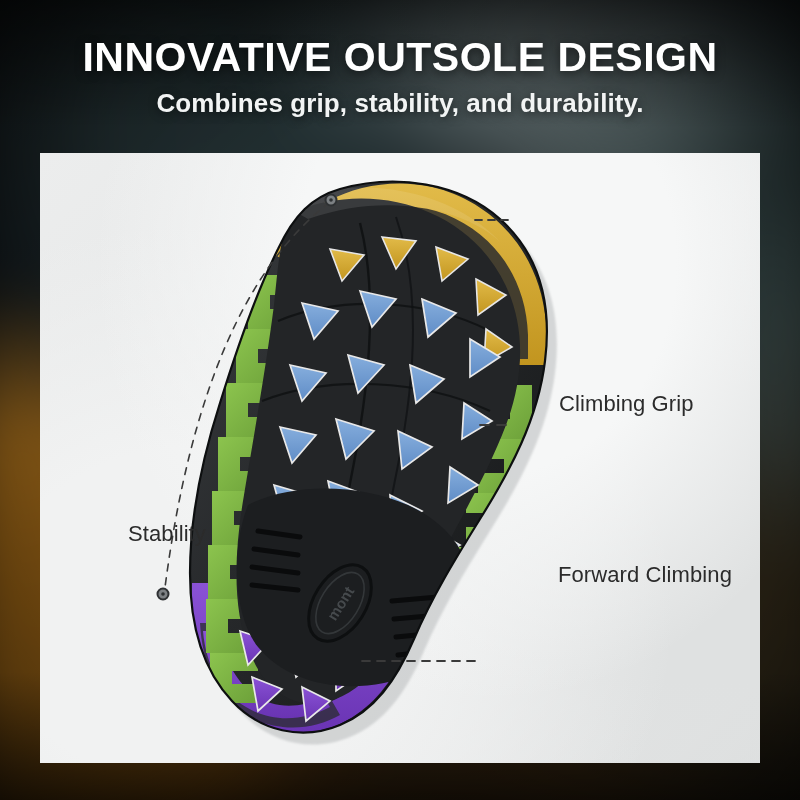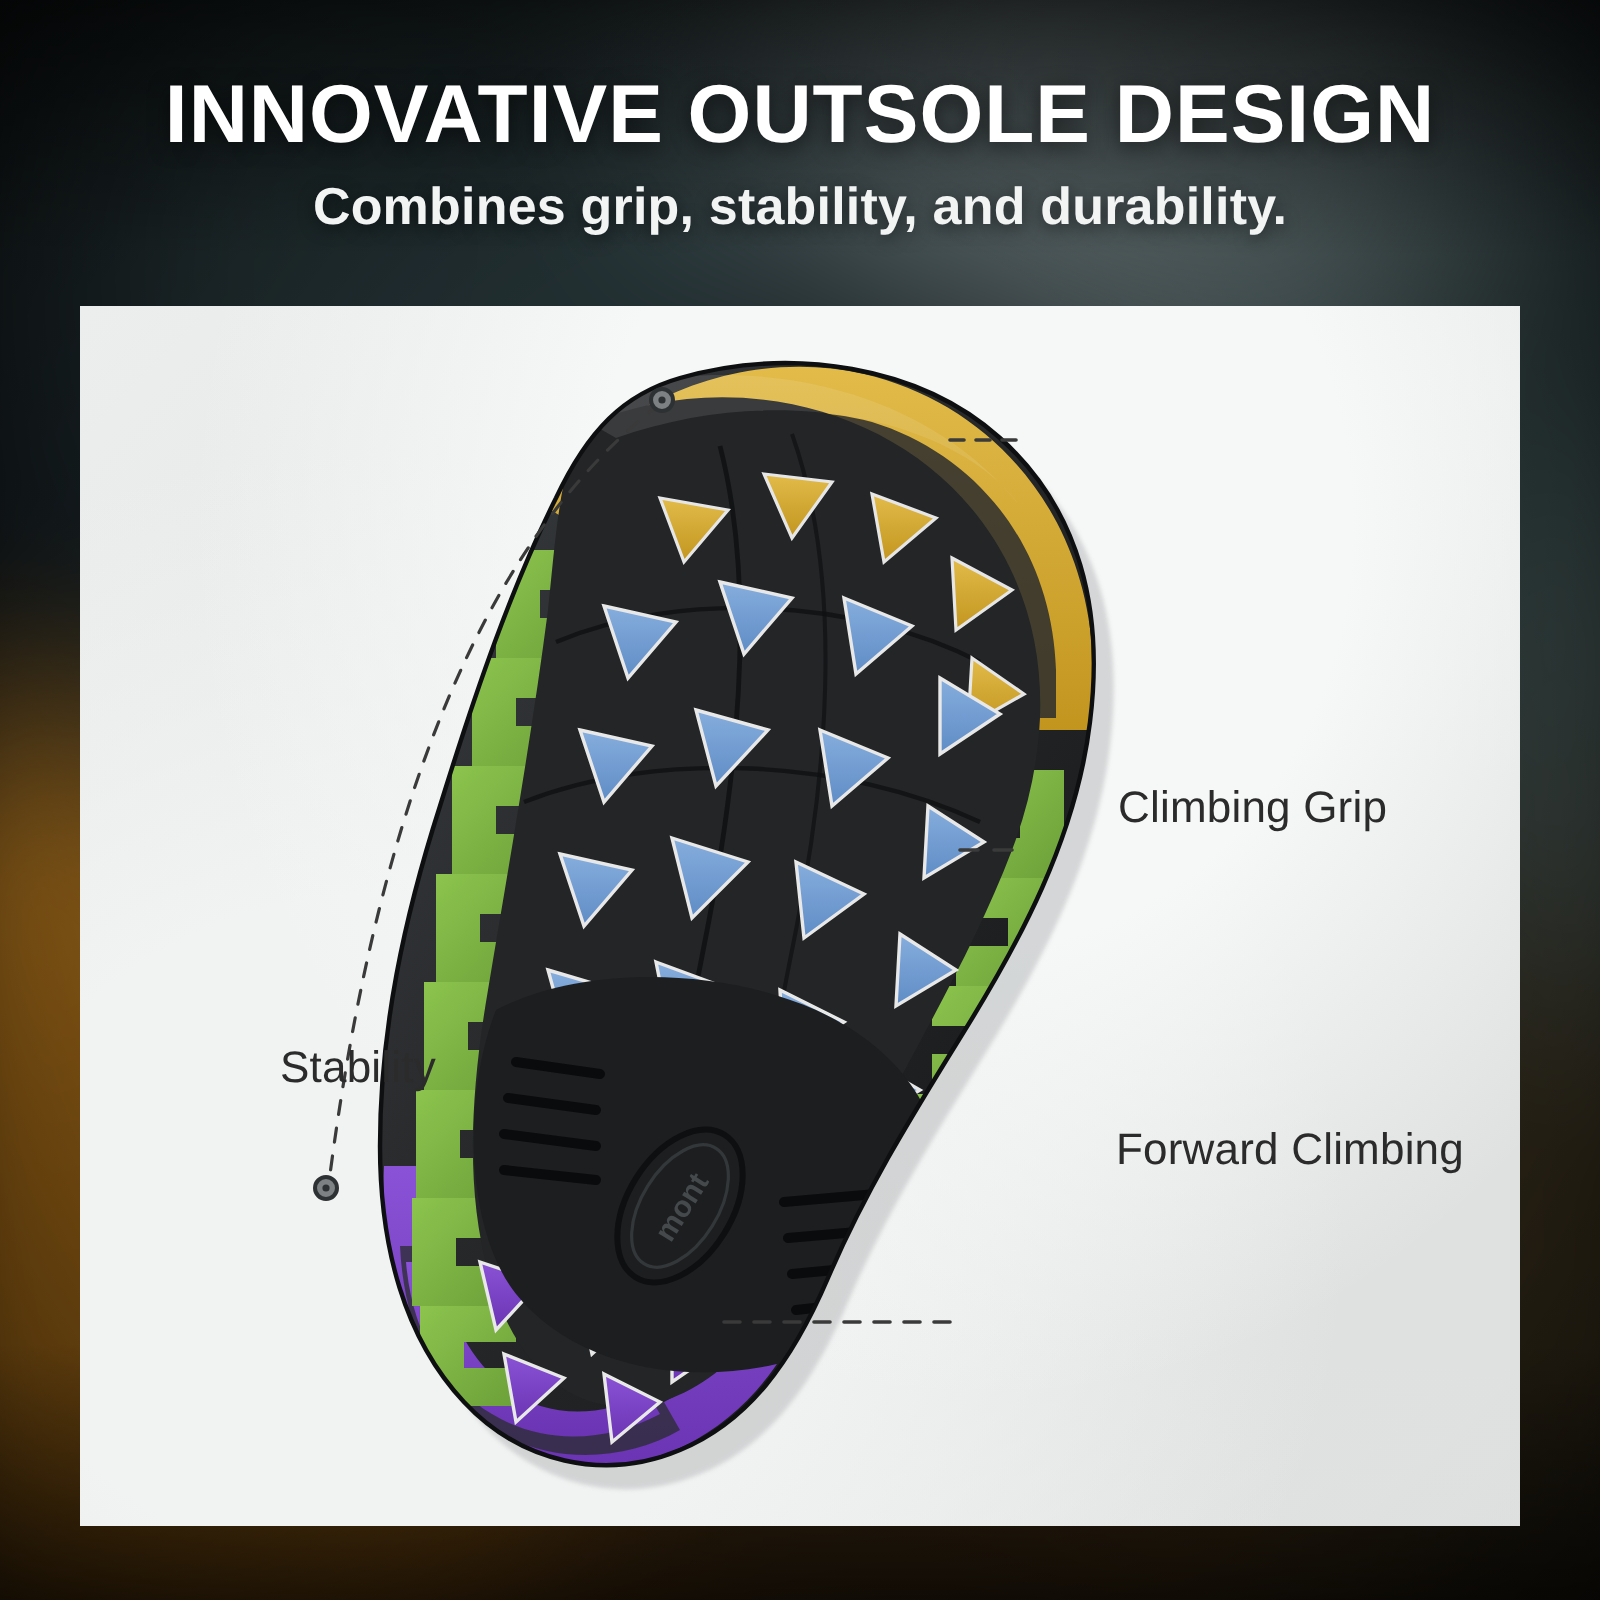--- a/index.html
+++ b/index.html
@@ -60,21 +60,21 @@
   }
 
   
   svg.layer{position:absolute;left:0;top:0;width:720px;height:610px;overflow:visible;}
 
   
   .lbl{position:absolute;color:#2b2b2b;font-size:22px;line-height:1.18;
        letter-spacing:.1px;white-space:nowrap;z-index:9;}
   .lbl-climb{left:519px;top:190px;margin-top:48px;}
   .lbl-fwd{left:518px;top:409px;}
-  .lbl-stab{left:88px;top:368px;white-space:normal;line-height:1.2;margin-left:12px;}
+  .lbl-stab{left:88px;top:368px;white-space:normal;line-height:1.2;}
 </style>
 </head>
 <body>
 
 <div id="stage">
 
   <div class="bg">
     <div class="bg-base"></div>
     <div class="bg-vig"></div>
   </div>

